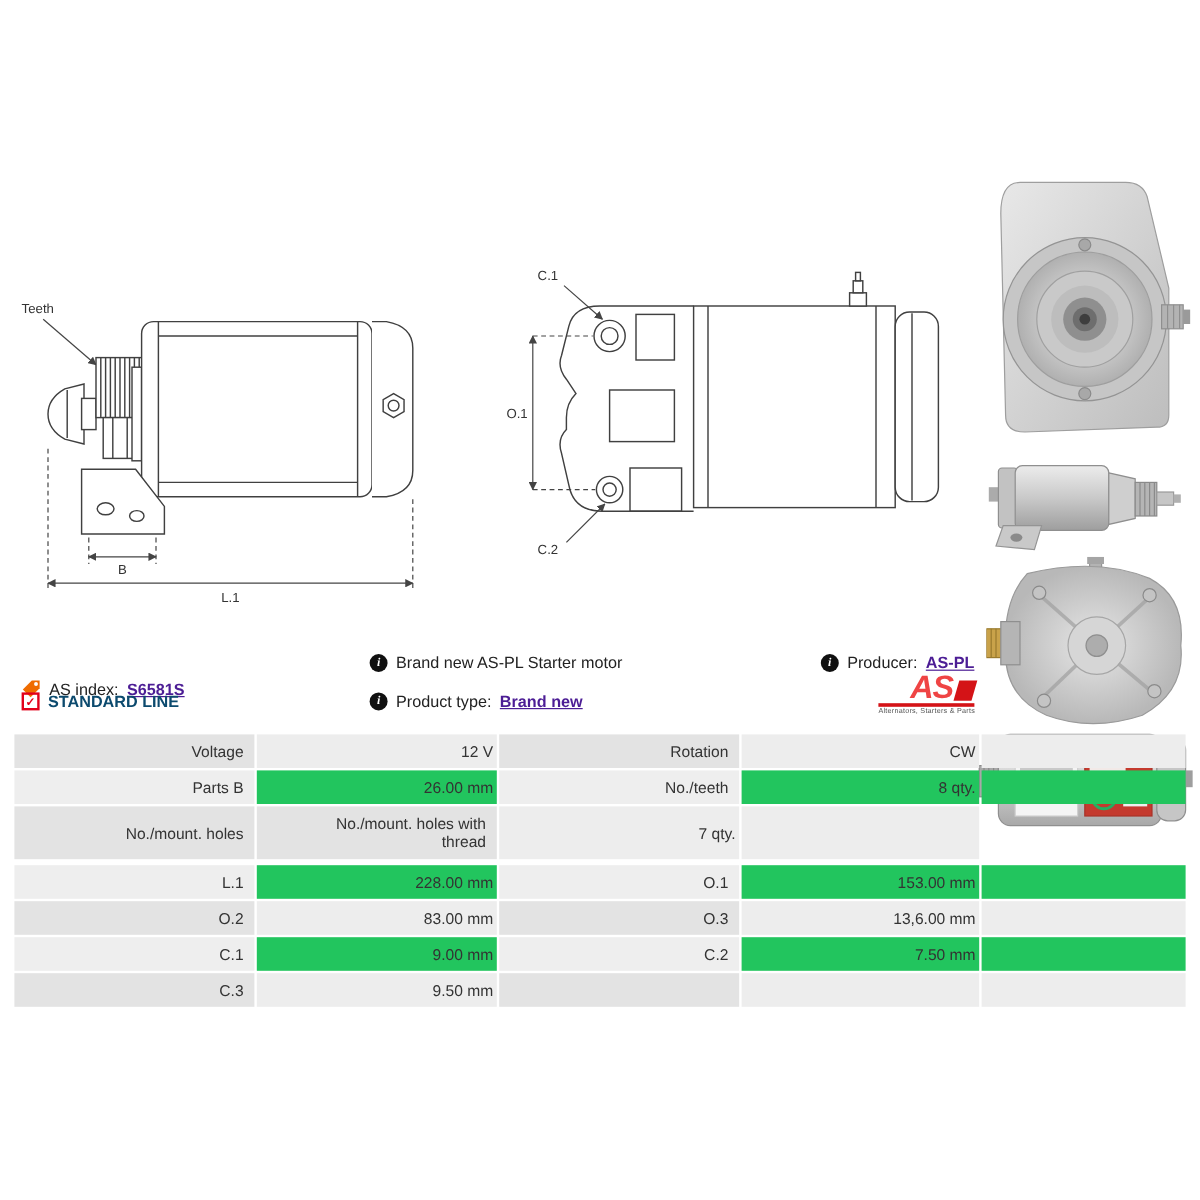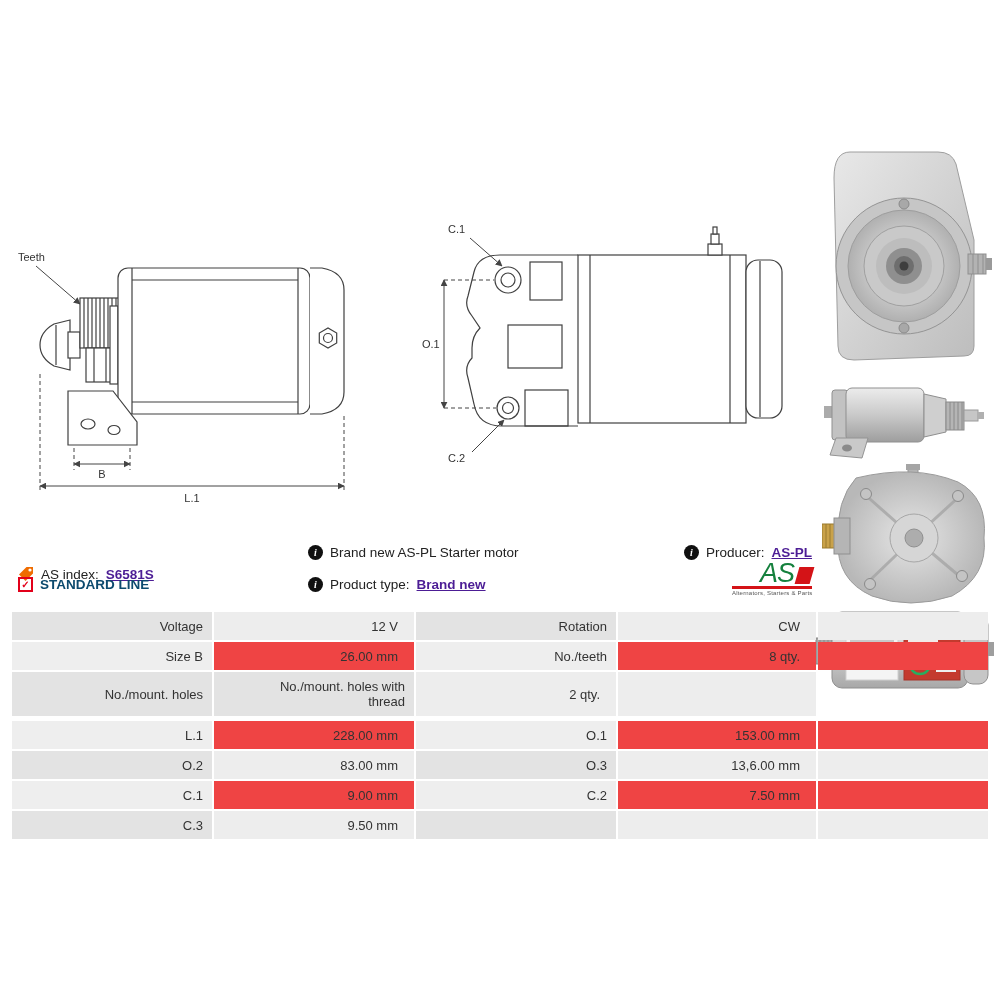--- a/index.html
+++ b/index.html
@@ -14,38 +14,38 @@
 
   .info-item{position:absolute;display:flex;align-items:center;gap:7px;font-size:13.5px;color:#222;white-space:nowrap;}
   .info-item b{color:#4c1d95;text-decoration:underline;}
   .info-item.right{right:188px;}
   .iicon{width:15px;height:15px;border-radius:50%;background:#101010;color:#fff;display:inline-flex;align-items:center;justify-content:center;font-family:"Liberation Serif",serif;font-style:italic;font-weight:bold;font-size:10px;flex:0 0 auto;}
   .cicon{width:11px;height:11px;border:2px solid #e2001a;display:inline-flex;align-items:center;justify-content:center;color:#e2001a;font-size:10px;font-weight:bold;flex:0 0 auto;}
   .std{color:#0c4a6e;font-weight:bold;}
 
   .logo{position:absolute;right:188px;top:562px;width:80px;}
   .logo-top{display:flex;justify-content:flex-end;align-items:flex-end;gap:3px;}
-  .logo-as{font-style:italic;font-weight:normal;font-size:27px;line-height:22px;color:#15803d;letter-spacing:-1px;}
+  .logo-as{font-style:italic;font-weight:bold;font-size:27px;line-height:22px;color:#ef4444;letter-spacing:-1px;}
   .logo-flag{width:15px;height:17px;background:#d41317;transform:skewX(-16deg);}
   .logo-bar{height:3px;background:#d41317;margin-top:2px;}
   .logo-sub{font-size:6px;color:#555;text-align:right;margin-top:1px;letter-spacing:.2px;white-space:nowrap;}
 
   .table{position:absolute;left:12px;top:612px;width:976px;}
   .trow{display:grid;grid-template-columns:200px 200px 200px 198px 1fr;column-gap:2px;margin-bottom:2px;height:28px;border-radius:14px;}
   .trow.tall{height:44px;}
   .trow.gap{margin-bottom:5px;}
   .cell{display:flex;align-items:center;justify-content:flex-end;font-size:13px;color:#333;}
   .lab{padding-right:9px;}
-  .val{padding-right:16px;}
+  .val{padding-right:3px;}
   .ct{text-align:right;}
   .tall .lab .ct{max-width:150px;}
   .dark .lab{background:#e3e3e3;}
   .dark .val,.dark .fill{background:#ededed;}
   .light .lab{background:#eeeeee;}
-  .light .val,.light .fill{background:#ef4444;}
+  .light .val,.light .fill{background:#22c55e;}
 </style>
 </head>
 <body>
 
 <div class="page">
 
   <svg class="abs" style="left:10px;top:228px;" width="360" height="292" viewBox="0 0 360 292">
     <defs>
       <marker id="arrL" viewBox="0 0 10 10" refX="9" refY="5" markerWidth="7" markerHeight="7" orient="auto-start-reverse">
         <path d="M0,0 L10,5 L0,10 z" fill="#444"></path>
@@ -301,21 +301,21 @@
           <span class="ct">Rotation</span>
         </div>
       <div class="cell val">
           <span class="ct">CW</span>
         </div>
       <div class="cell fill"></div>
     </div>
 
     <div class="trow light">
       <div class="cell lab">
-          <span class="ct">Size B</span>
+          <span class="ct">Parts B</span>
         </div>
       <div class="cell val">
           <span class="ct">26.00 mm</span>
         </div>
       <div class="cell lab">
           <span class="ct">No./teeth</span>
         </div>
       <div class="cell val">
           <span class="ct">8 qty.</span>
         </div>
@@ -323,21 +323,21 @@
     </div>
 
     <div class="trow dark tall gap">
       <div class="cell lab">
           <span class="ct">No./mount. holes</span>
         </div>
       <div class="cell lab">
           <span class="ct">No./mount. holes with thread</span>
         </div>
       <div class="cell val">
-          <span class="ct">2 qty.</span>
+          <span class="ct">7 qty.</span>
         </div>
       <div class="cell fill"></div>
     </div>
 
     <div class="trow light">
       <div class="cell lab">
           <span class="ct">L.1</span>
         </div>
       <div class="cell val">
           <span class="ct">228.00 mm</span>

